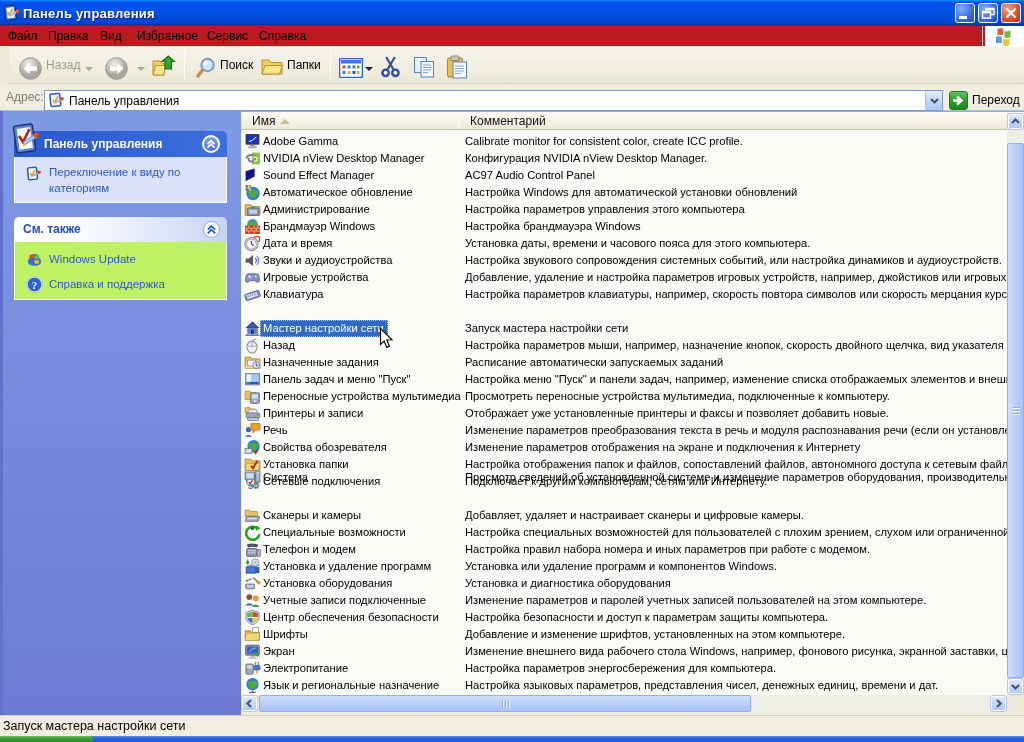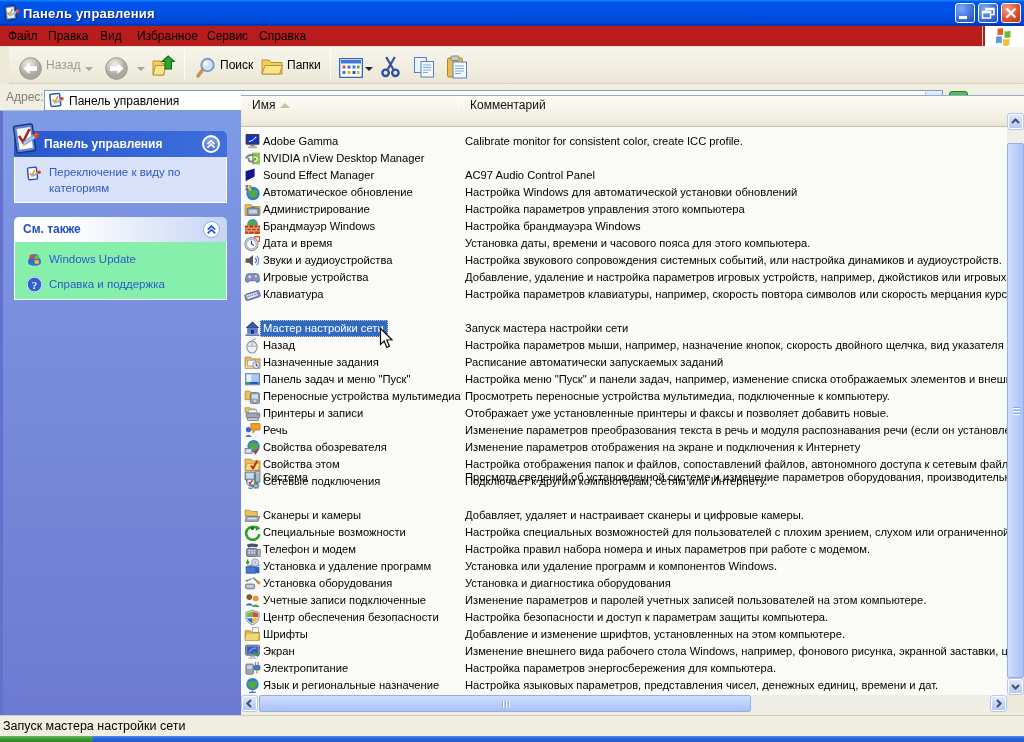--- a/index.html
+++ b/index.html
@@ -17,21 +17,21 @@
 .ttxt{font-size:12px;color:#000;line-height:37px}
 #addr{left:0;top:84px;width:1024px;height:27px;background:#F0EEE1;border-bottom:1px solid #ACBEE0}
 #sidebar{left:0;top:111px;width:241px;height:604px;background:linear-gradient(180deg,#7E9AE6 0%,#7688DA 55%,#6C7BD1 100%)}
 #sidebar:before{content:"";position:absolute;left:0;top:0;width:3px;height:604px;background:#6272CC}
 .pnl{left:14px;width:213px}
 .phdr1{height:26px;border-radius:5px 5px 0 0;background:linear-gradient(90deg,#2857CE,#3E6FDC);color:#fff;font-weight:bold;line-height:26px;padding-left:30px}
 .pbody{background:#D9E2F9;border:1px solid #fff;border-top:none}
 .phdr2{height:25px;border-radius:5px 5px 0 0;background:linear-gradient(90deg,#fff 25%,#C7D4F4);color:#1F50BE;font-weight:bold;line-height:25px;padding-left:9px}
 .slink{color:#3059C8;font-size:11.5px}
 #list{left:241px;top:111px;width:766px;height:601px;background:#FAFAF7}
-#lhdr{left:241px;top:95px;width:783px;height:32px;background:linear-gradient(180deg,#FDFCF7,#F1EEDF 80%,#EAE6D4);border-bottom:1px solid #C4C0AB;border-top:1px solid #98AACF;color:#111;line-height:18px}
+#lhdr{left:241px;top:111px;width:783px;height:19px;background:linear-gradient(180deg,#FDFCF7,#F1EEDF 80%,#EAE6D4);border-bottom:1px solid #C4C0AB;border-top:1px solid #98AACF;color:#111;line-height:18px}
 #rows{left:241px;top:133px;width:766px;height:561px;overflow:hidden}
 .r{position:absolute;left:0;height:17px;width:766px;white-space:nowrap}
 .i{position:absolute;left:3px;top:0px;width:17px;height:17px}
 .n{position:absolute;left:22px;line-height:17px;color:#000;font-size:11.2px}
 .c{position:absolute;left:224px;line-height:17px;color:#000;font-size:11.2px}
 .sel{background:#316AC5;color:#fff;padding:0 4px 0 3px;margin-left:-3px;outline:1px dotted #D8C88F;outline-offset:-1px}
 .sb{background:#EFEEE6}
 .sbtn{background:linear-gradient(180deg,#E1EAFD,#C5D6FA 55%,#B2C7F4);border:1px solid #B6C8F0;border-radius:3px;box-shadow:inset 0 0 0 1px #fff}
 .thumbv{background:linear-gradient(90deg,#CFDFFE,#BACEFB 55%,#AAC1F4);border:1px solid #96AFE8;border-radius:2px}
 #status{left:0;top:715px;width:1024px;height:21px;background:#F0EEE1;border-top:1px solid #D4D0BC;line-height:20px;color:#000;padding-left:3px;font-size:12.5px}
@@ -214,21 +214,21 @@
     <circle cx="24.8" cy="13.3" r=".9" fill="#FF9060"></circle>
  <path d="M11 23.5 L14.5 23 L13 25.8 Z" fill="#F0C030"></path>
 </svg>
 <div class="a pnl" style="top:217px">
  <div class="phdr2">См. также</div>
  <div class="a" style="left:189px;top:4px;width:17px;height:17px;border:1px solid #88A8E0;border-radius:50%;background:#fff">
   <svg width="15" height="15" viewBox="0 0 14 14">
         <path d="M3.5 7.2 L7 3.8 L10.5 7.2 M3.5 10.6 L7 7.2 L10.5 10.6" fill="none" stroke="#2B5BD0" stroke-width="1.7"></path>
       </svg>
  </div>
- <div class="pbody" style="height:58px;position:relative;background:#86efac">
+ <div class="pbody" style="height:58px;position:relative;background:#bef264">
   <svg class="a" style="left:11px;top:9px" width="17" height="17" viewBox="0 0 17 17">
    <path d="M2.5 13 Q1 9 4 6.5 Q4.5 3 8.5 3 Q12.5 3 13 6.5 Q16 9 14.5 13 Q11 15.5 8.5 14.5 Q6 15.5 2.5 13" fill="#3C70C8"></path>
    <path d="M3.5 4 Q5.5 2.8 7.5 4 L7.5 7.5 Q5.5 6.5 3.5 7.7 Z" fill="#E1482C"></path>
    <path d="M8.6 4.2 Q10.8 5 12.8 4.2 L12.8 7.7 Q10.8 8.5 8.6 7.7 Z" fill="#6CBF3C"></path>
    <path d="M3.5 8.7 Q5.5 7.5 7.5 8.7 L7.5 12.2 Q5.5 11.2 3.5 12.4 Z" fill="#2F70C8"></path>
    <path d="M8.6 8.9 Q10.8 9.7 12.8 8.9 L12.8 12.4 Q10.8 13.2 8.6 12.4 Z" fill="#F2BE22"></path>
   </svg>
   <div class="a slink" style="left:34px;top:11px">Windows Update</div>
   <svg class="a" style="left:11px;top:34px" width="17" height="17" viewBox="0 0 17 17">
    <circle cx="8.5" cy="8.5" r="7.5" fill="#2B62D8" stroke="#fff" stroke-width="1.2"></circle>
@@ -258,20 +258,21 @@
       <span class="n">Adobe Gamma</span>
       <span class="c">Calibrate monitor for consistent color, create ICC profile.</span>
     </div>
 <div class="r" style="top:17px">
       <svg class="i" viewBox="0 0 16 16">
         <rect x="7.5" y="2.5" width="7.5" height="11" fill="#8CC63F"></rect>
         <path d="M2 8 Q4 3.5 9 5 Q12.5 6 11 9 Q9 12 5.5 10.5 Q3.5 9.5 5 7.5" fill="none" stroke="#787F88" stroke-width="1.8"></path>
         <path d="M9 6.5 Q12 6 12.5 8.5 Q12 11 9.5 10.5" fill="none" stroke="#fff" stroke-width="1.2"></path>
       </svg>
       <span class="n">NVIDIA nView Desktop Manager</span>
+      <span class="c">Конфигурация NVIDIA nView Desktop Manager.</span>
     </div>
 <div class="r" style="top:34px">
       <svg class="i" viewBox="0 0 16 16">
         <path d="M1.5 4 L10 1.5 L10 9 L1.5 13.5 Z" fill="#16168C"></path>
         <g fill="#fff">
           <circle cx="11.5" cy="4" r="1"></circle>
           <circle cx="13" cy="7" r="1"></circle>
           <circle cx="11" cy="10" r="1"></circle>
           <circle cx="13.5" cy="12.5" r=".9"></circle>
           <rect x="11.8" y="1.5" width="3" height="1"></rect>
@@ -448,21 +449,21 @@
       </svg>
       <span class="n">Свойства обозревателя</span>
       <span class="c">Изменение параметров отображения на экране и подключения к Интернету</span>
     </div>
 <div class="r" style="top:323px">
       <svg class="i" viewBox="0 0 16 16">
         <path d="M1 3 h5.5 l1.3 1.6 H15 V13.5 H1 Z" fill="#E8C35C" stroke="#A8852E" stroke-width=".8"></path>
         <path d="M1 13.5 L3 7 H15 L13.3 13.5 Z" fill="#F6DC84" stroke="#A8852E" stroke-width=".5"></path>
         <path d="M6.5 9 L8.5 11.5 L12.5 4.5" stroke="#C02818" stroke-width="1.8" fill="none"></path>
       </svg>
-      <span class="n">Свойства этом</span>
+      <span class="n">Установка папки</span>
       <span class="c">Настройка отображения папок и файлов, сопоставлений файлов, автономного доступа к сетевым файлам.</span>
     </div>
 <div class="r" style="top:340px">
       <svg class="i" viewBox="0 0 16 16">
         <circle cx="8" cy="7" r="6.2" fill="#2E7BD6"></circle>
         <path d="M2.4 5.4 Q8 1.8 13.6 5.4 Q12.6 10.8 8 12.4 Q3.4 10.8 2.4 5.4" fill="#52A848"></path>
         <rect x="9" y="10.5" width="5" height="3" rx=".8" fill="#B0B8C8" stroke="#687078" stroke-width=".8"></rect>
         <path d="M10.5 13.5 v1.6 M12.5 13.5 v1.6" stroke="#687078"></path>
         <path d="M4 13.8 Q7 15.3 9 13.6" stroke="#687078" fill="none"></path>
       </svg>

